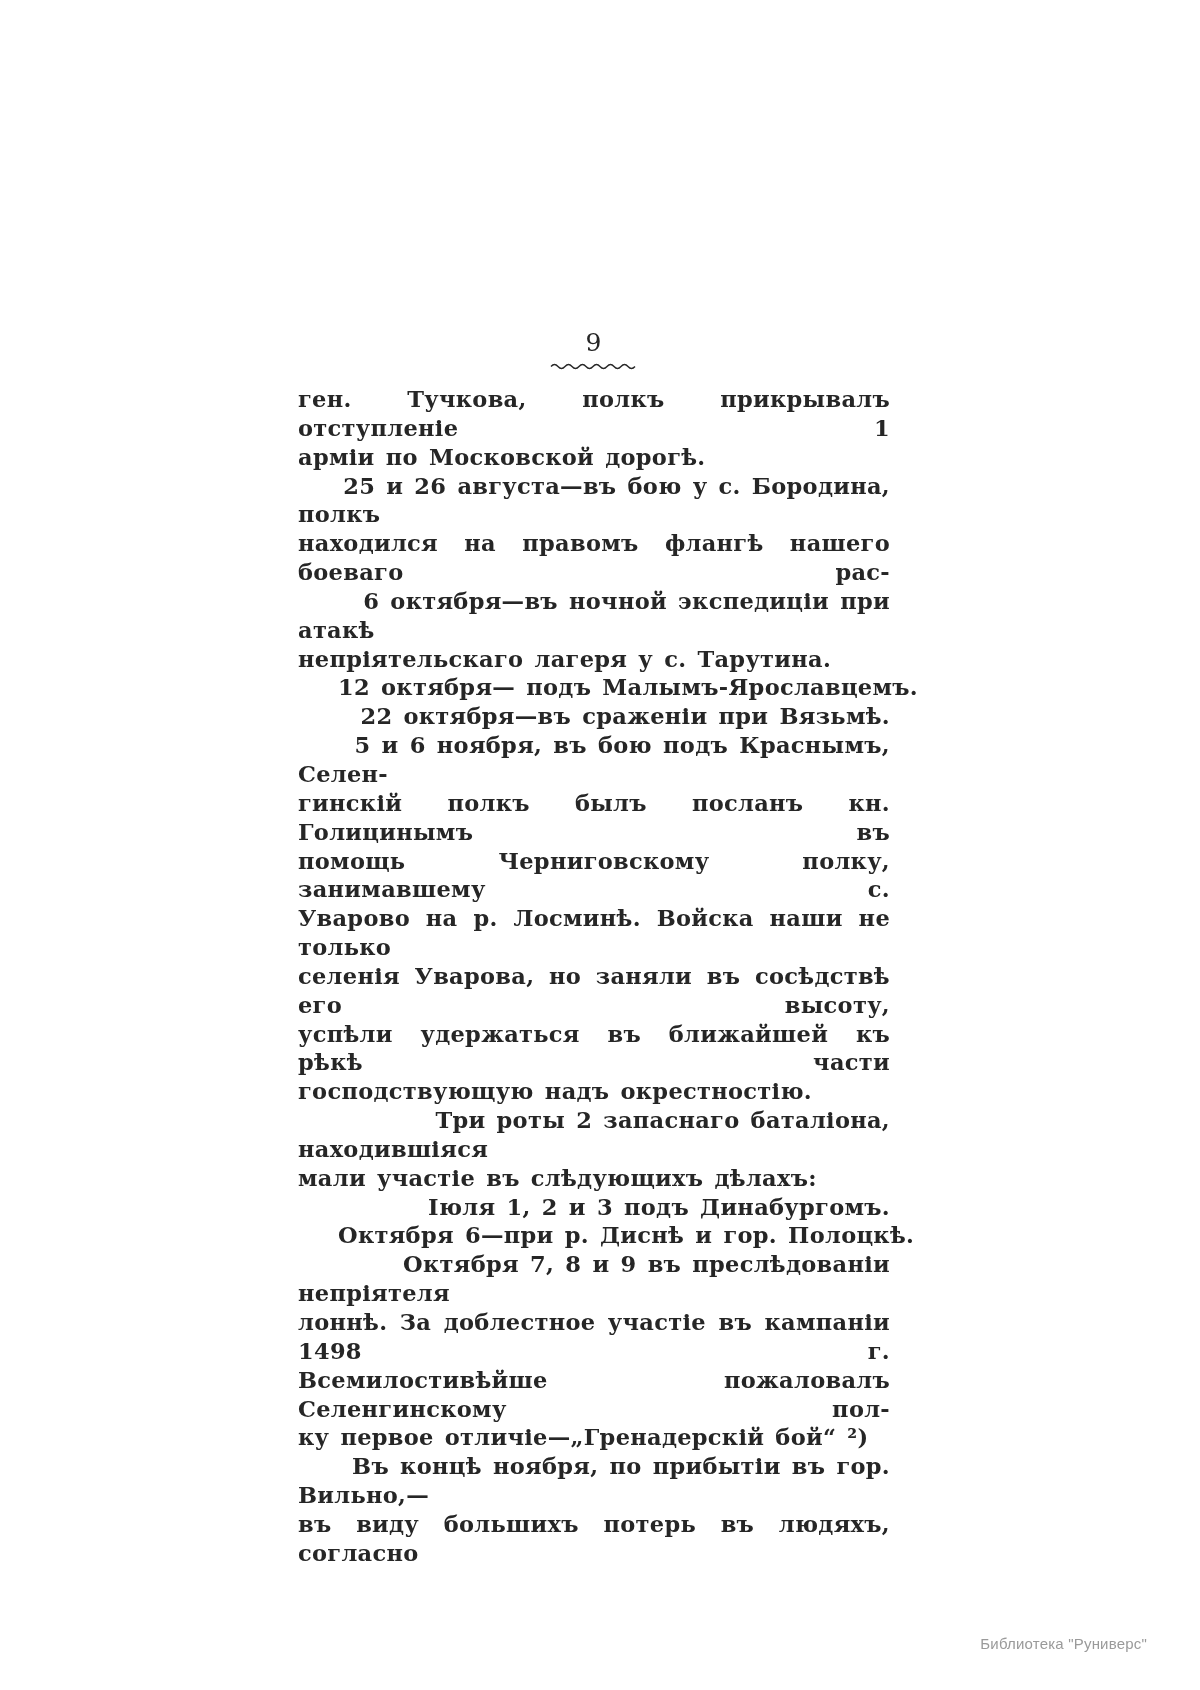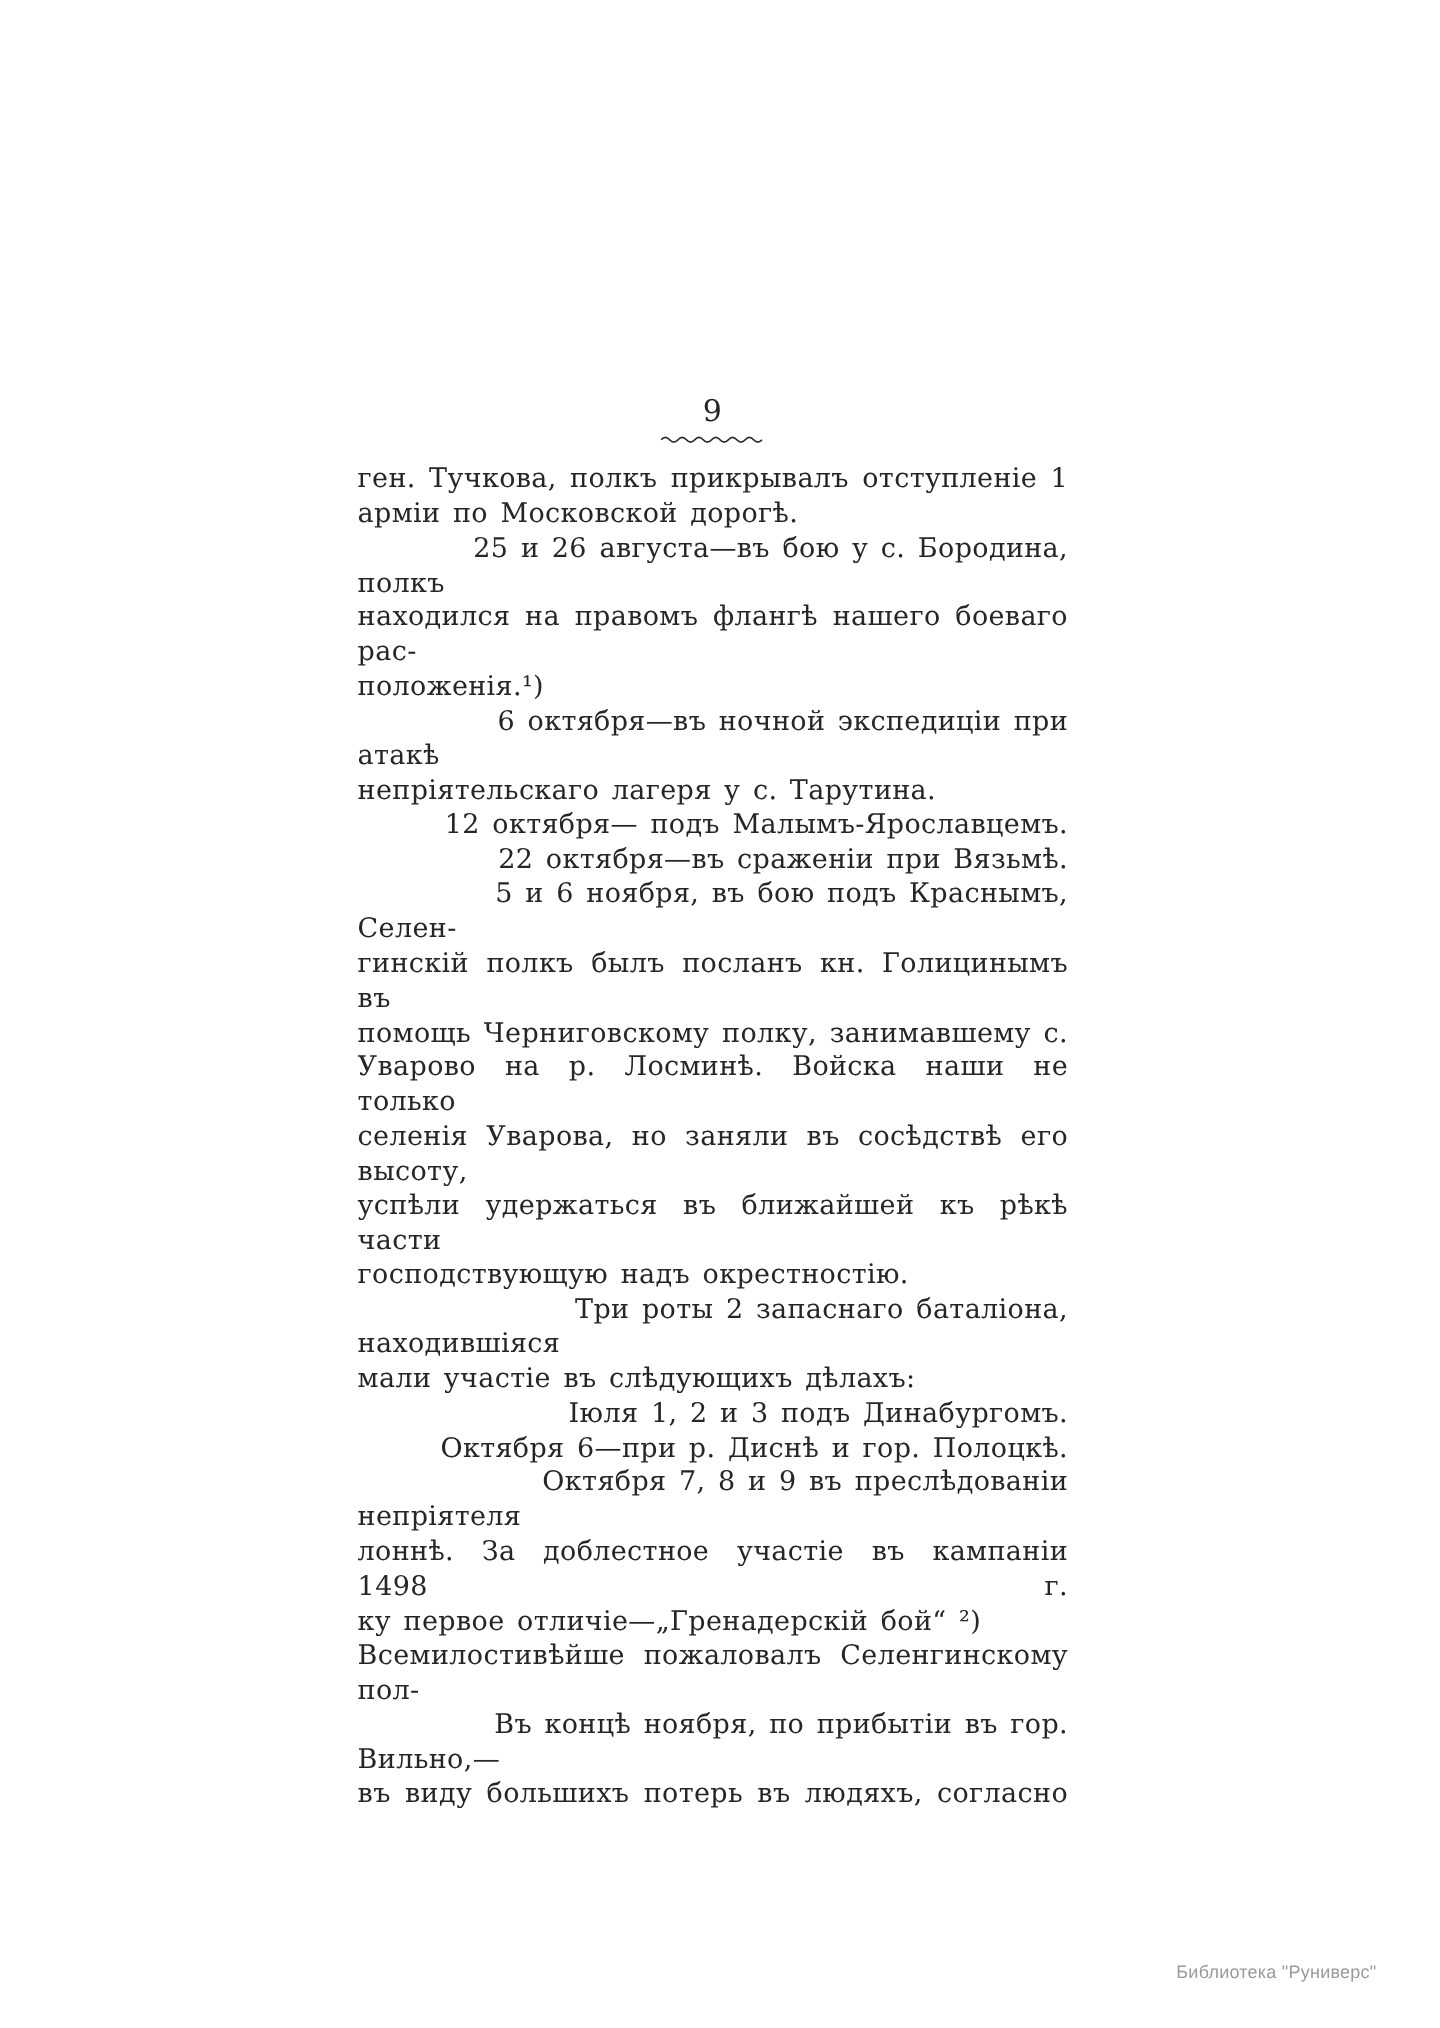--- a/index.html
+++ b/index.html
@@ -22,21 +22,21 @@
   }
   .squiggle{ display:block;margin:5px auto 0 auto; }
   .body-text{
     margin-top:15px;
     font-size:22.5px;
     line-height:28.85px;
     letter-spacing:0.3px;
     word-spacing:3px;
     text-align:left;
   }
-  .line{ white-space:nowrap; }
+  .line{ white-space:nowrap;font-weight:bold; }
   .line.j{
     white-space:normal;
     text-align:justify;
     text-align-last:justify;
   }
   .line.ind{ text-indent:40px;text-align:right; }
   .line.caps{ letter-spacing:1.5px; }
   .watermark{
     position:absolute;
     right:53px;top:1635px;
@@ -59,40 +59,39 @@
         <path d="M1 5.5 Q 4.5 1.5, 8 5.5 T 15 5.5 T 22 5.5 T 29 5.5 T 36 5.5 T 43 5.5 T 50 5.5 T 57 5.5 T 64 5.5 T 71 5.5 T 78 5.5 T 85 5.5" fill="none" stroke="#2a2a2a" stroke-width="1.4"></path>
       </svg>
     </div>
 
     <div class="body-text">
 
     <div class="line j">ген. Тучкова, полкъ прикрывалъ отступленіе 1</div>
         <div class="line">арміи по Московской дорогѣ.</div>
         <div class="line j ind">25 и 26 августа—въ бою у с. Бородина, полкъ</div>
         <div class="line j">находился на правомъ флангѣ нашего боеваго рас-</div>
-        <div class="line">положенія.¹)</div>
         <div class="line j ind">6 октября—въ ночной экспедиціи при атакѣ</div>
         <div class="line">непріятельскаго лагеря у с. Тарутина.</div>
         <div class="line ind">12 октября— подъ Малымъ-Ярославцемъ.</div>
         <div class="line ind">22 октября—въ сраженіи при Вязьмѣ.</div>
         <div class="line j ind">5 и 6 ноября, въ бою подъ Краснымъ, Селен-</div>
         <div class="line j">гинскій полкъ былъ посланъ кн. Голицинымъ въ</div>
         <div class="line j">помощь Черниговскому полку, занимавшему с.</div>
         <div class="line j">Уварово на р. Лосминѣ. Войска наши не только</div>
         <div class="line j">селенія Уварова, но заняли въ сосѣдствѣ его высоту,</div>
         <div class="line j">успѣли удержаться въ ближайшей къ рѣкѣ части</div>
         <div class="line">господствующую надъ окрестностію.</div>
         <div class="line j ind">Три роты 2 запаснаго баталіона, находившіяся</div>
         <div class="line">мали участіе въ слѣдующихъ дѣлахъ:</div>
         <div class="line ind">Іюля 1, 2 и 3 подъ Динабургомъ.</div>
         <div class="line ind">Октября 6—при р. Диснѣ и гор. Полоцкѣ.</div>
         <div class="line j ind">Октября 7, 8 и 9 въ преслѣдованіи непріятеля</div>
         <div class="line j">лоннѣ. За доблестное участіе въ кампаніи 1498 г.</div>
+        <div class="line j">Всемилостивѣйше пожаловалъ Селенгинскому пол-</div>
         <div class="line">ку первое отличіе—„Гренадерскій бой“ ²)</div>
-        <div class="line j">Всемилостивѣйше пожаловалъ Селенгинскому пол-</div>
         <div class="line j ind">Въ концѣ ноября, по прибытіи въ гор. Вильно,—</div>
         <div class="line j">въ виду большихъ потерь въ людяхъ, согласно</div>
       </div>
 
   </div>
 
   <div class="watermark">Библиотека "Руниверс"</div>
 
 </div>
 

